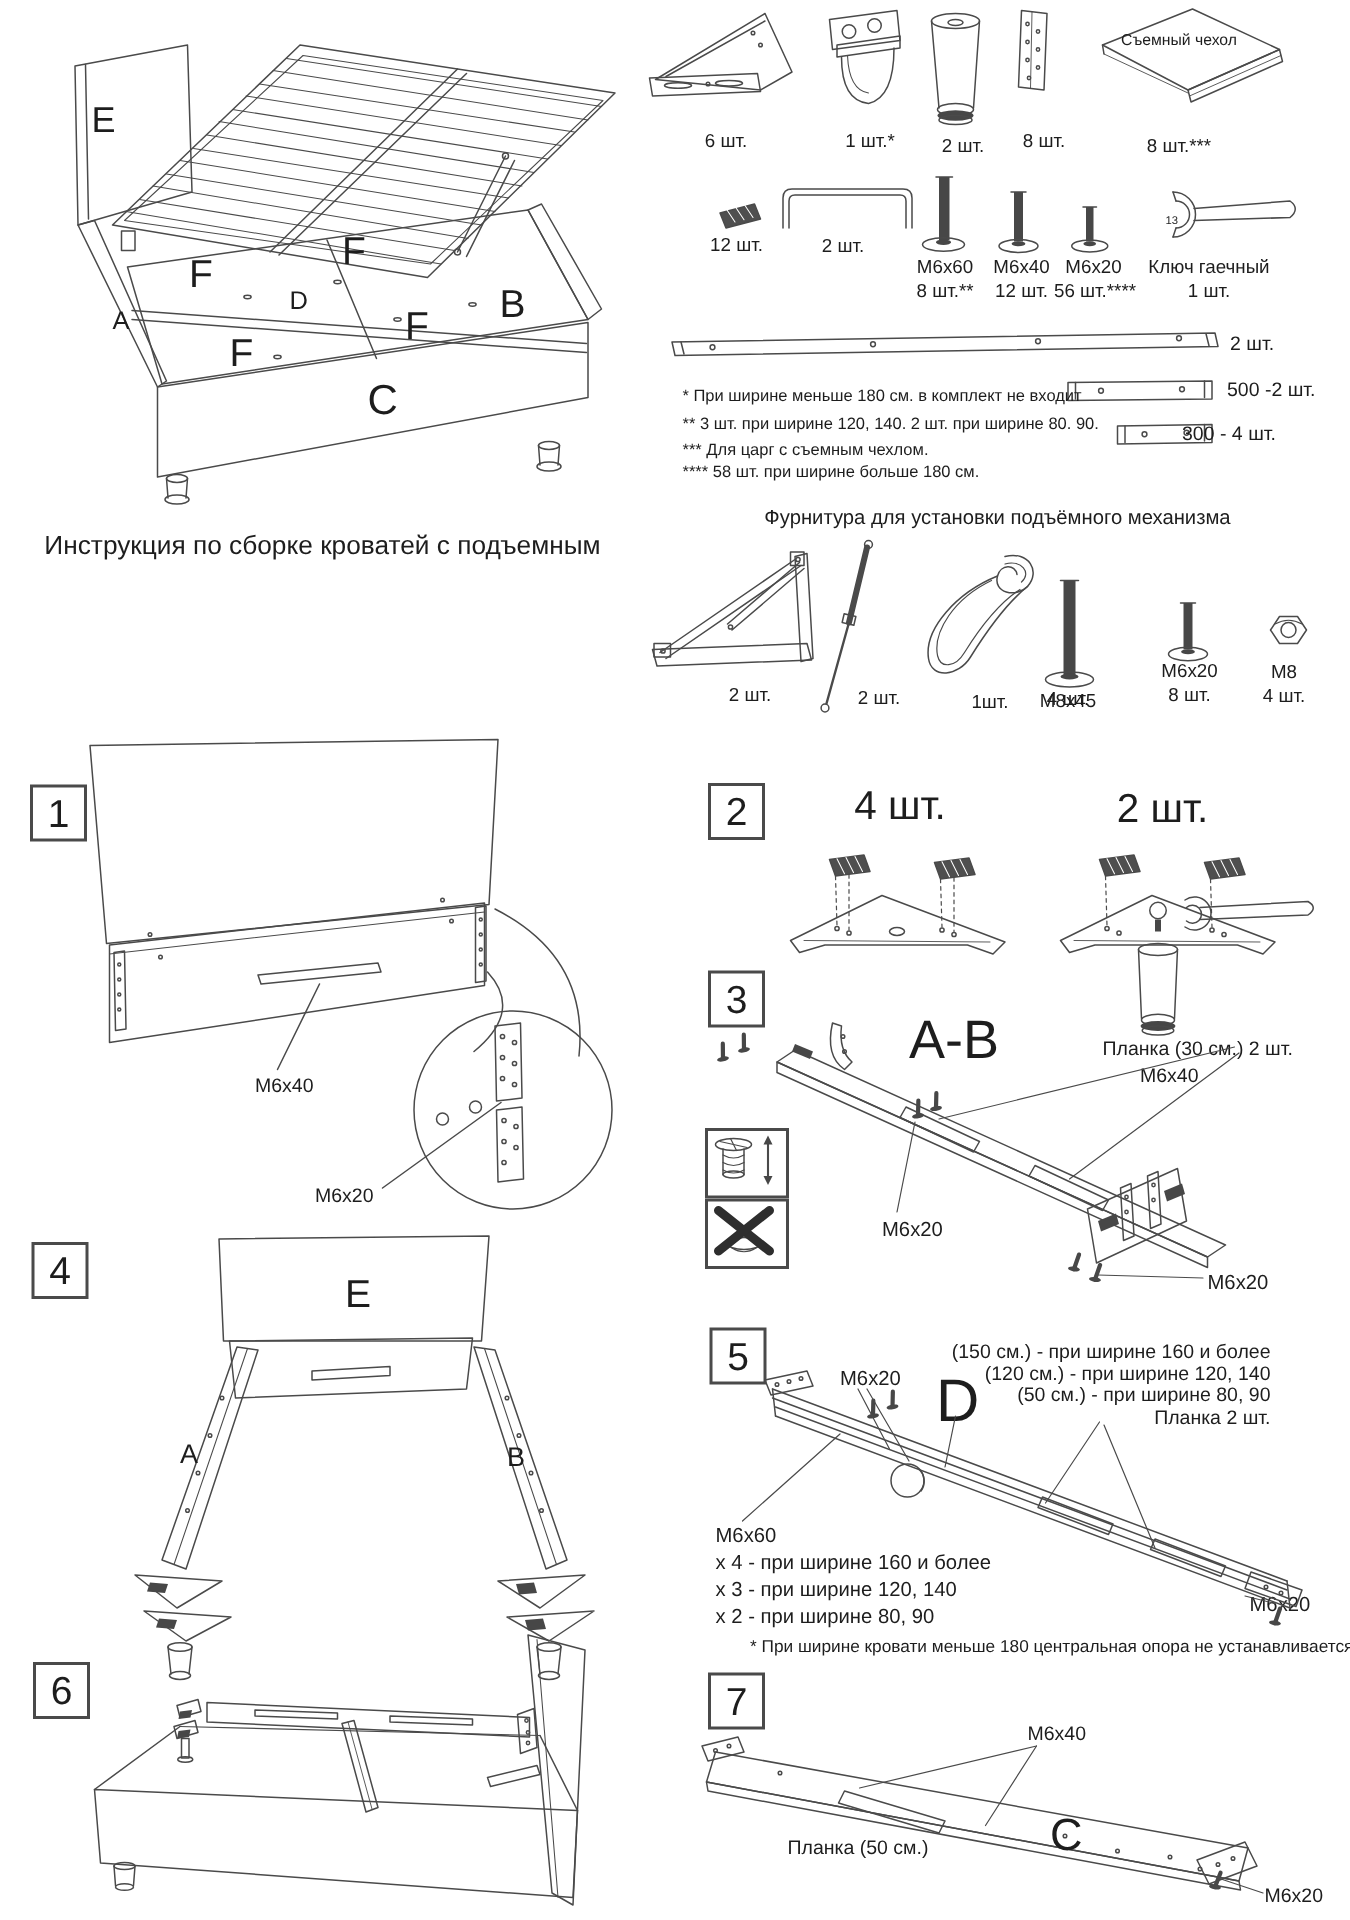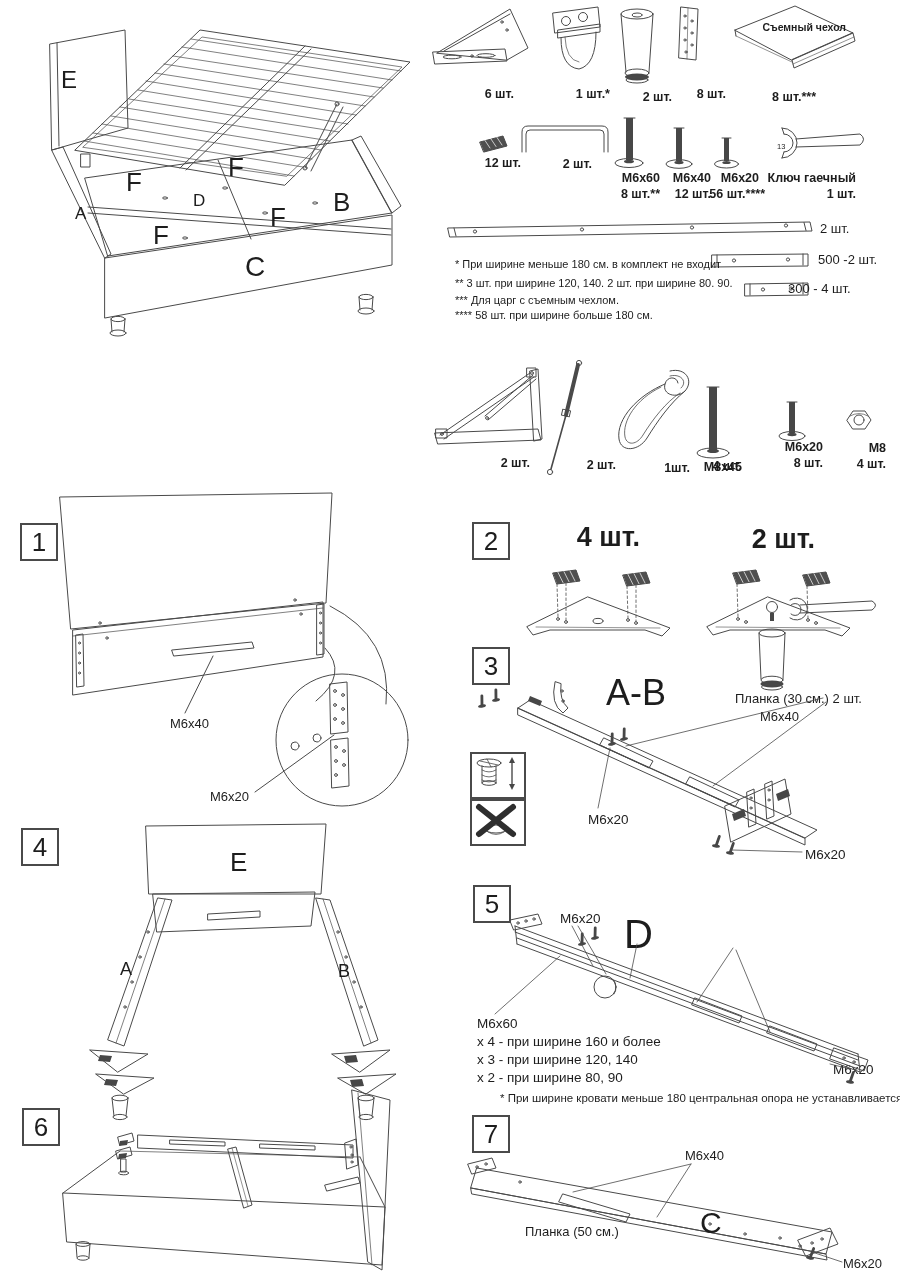--- a/index.html
+++ b/index.html
@@ -1,19 +1,19 @@
 <!DOCTYPE html>
 <html><head>
 <meta charset="utf-8">
 <style>
   html,body{margin:0;padding:0;background:#e8e8e8;}
   #page{position:relative;width:900px;height:1280px;background:#ffffff;overflow:hidden;
         font-family:"Liberation Sans",sans-serif;color:#1d1d1d;}
   .lbl{position:absolute;white-space:nowrap;color:#1d1d1d;font-family:"Liberation Sans",sans-serif;}
-  .ctr{text-align:right;font-weight:bold;}
+  .ctr{text-align:center;}
   .stepbox{position:absolute;width:34px;height:34px;border:2px solid #4a4a4a;
            display:flex;align-items:center;justify-content:center;font-size:26px;background:#fff;}
   .iconbox{position:absolute;width:52px;height:43px;border:2px solid #4a4a4a;background:#fff;}
   svg{position:absolute;overflow:visible;}
   .svgt{fill:#1d1d1d;font-family:"Liberation Sans",sans-serif;}
   .ln{fill:none;stroke:#4a4a4a;stroke-width:1;stroke-linejoin:round;stroke-linecap:round;}
 </style>
 </head>
 <body>
 
@@ -218,21 +218,23 @@
 
 <div class="lbl" style="left:820px;top:221px;font-size:13px">2 шт.</div>
 <div class="lbl" style="left:818px;top:252px;font-size:13px">500 -2 шт.</div>
 <div class="lbl" style="left:788px;top:281px;font-size:13px">300 - 4 шт.</div>
 
 <div class="lbl" style="left:455px;top:258px;font-size:11px">* При ширине меньше 180 см. в комплект не входит</div>
 <div class="lbl" style="left:455px;top:277px;font-size:11px">** 3 шт. при ширине  120, 140. 2 шт. при ширине 80. 90.</div>
 <div class="lbl" style="left:455px;top:294px;font-size:11px">*** Для царг с съемным чехлом.</div>
 <div class="lbl" style="left:455px;top:309px;font-size:11px">**** 58 шт. при ширине больше 180 см.</div>
 
-
+<div class="lbl ctr" style="left:10px;top:353px;width:410px;font-size:17.5px">Инструкция по сборке кроватей с подъемным</div>
+
+<div class="lbl ctr" style="left:430px;top:337px;width:470px;font-size:13.5px">Фурнитура для установки подъёмного механизма</div>
 <svg style="left:430px;top:355px" width="470" height="125" viewBox="0 0 470 125">
   <g class="ln">
     <g>
       <polygon points="5,78 108,74 111,85 8,89"></polygon>
       <line x1="10" y1="80" x2="100" y2="18"></line>
           <line x1="14" y1="84" x2="104" y2="22"></line>
       <line x1="55" y1="61" x2="103" y2="20"></line>
           <line x1="58" y1="65" x2="106" y2="24"></line>
       <polygon points="100,16 108,14 112,84 104,86"></polygon>
       <rect x="6" y="74" width="11" height="9"></rect>
@@ -499,20 +501,26 @@
     </g>
   </g>
   <text class="svgt" x="210" y="49" font-size="26">E</text>
   <text class="svgt" x="100" y="153" font-size="18">A</text>
   <text class="svgt" x="318" y="155" font-size="18">B</text>
 </svg>
 
 <div class="stepbox" style="left:473px;top:885px">5</div>
 <div class="lbl" style="left:560px;top:911px;font-size:13.5px">M6x20</div>
 <div class="lbl" style="left:624px;top:912px;font-size:40px">D</div>
+<div class="lbl" style="right:53px;top:894px;text-align:right;font-size:13px;line-height:14.5px">
+  <div>(150 см.) - при ширине 160 и более</div>
+  <div>(120 см.) - при ширине 120, 140</div>
+  <div>(50 см.) - при ширине 80, 90</div>
+  <div>Планка 2 шт.</div>
+</div>
 <div class="lbl" style="left:477px;top:1015px;font-size:13.5px;line-height:18px">
   <div>M6x60</div>
   <div>х 4 - при ширине 160 и более</div>
   <div>х 3 - при ширине 120, 140</div>
   <div>х 2 - при ширине 80, 90</div>
 </div>
 <div class="lbl" style="left:833px;top:1062px;font-size:13.5px">M6x20</div>
 <div class="lbl" style="left:500px;top:1092px;font-size:11.5px">* При ширине кровати меньше 180 центральная опора не устанавливается.</div>
 <svg style="left:460px;top:886px" width="440" height="210" viewBox="0 0 440 210">
   <g class="ln">

